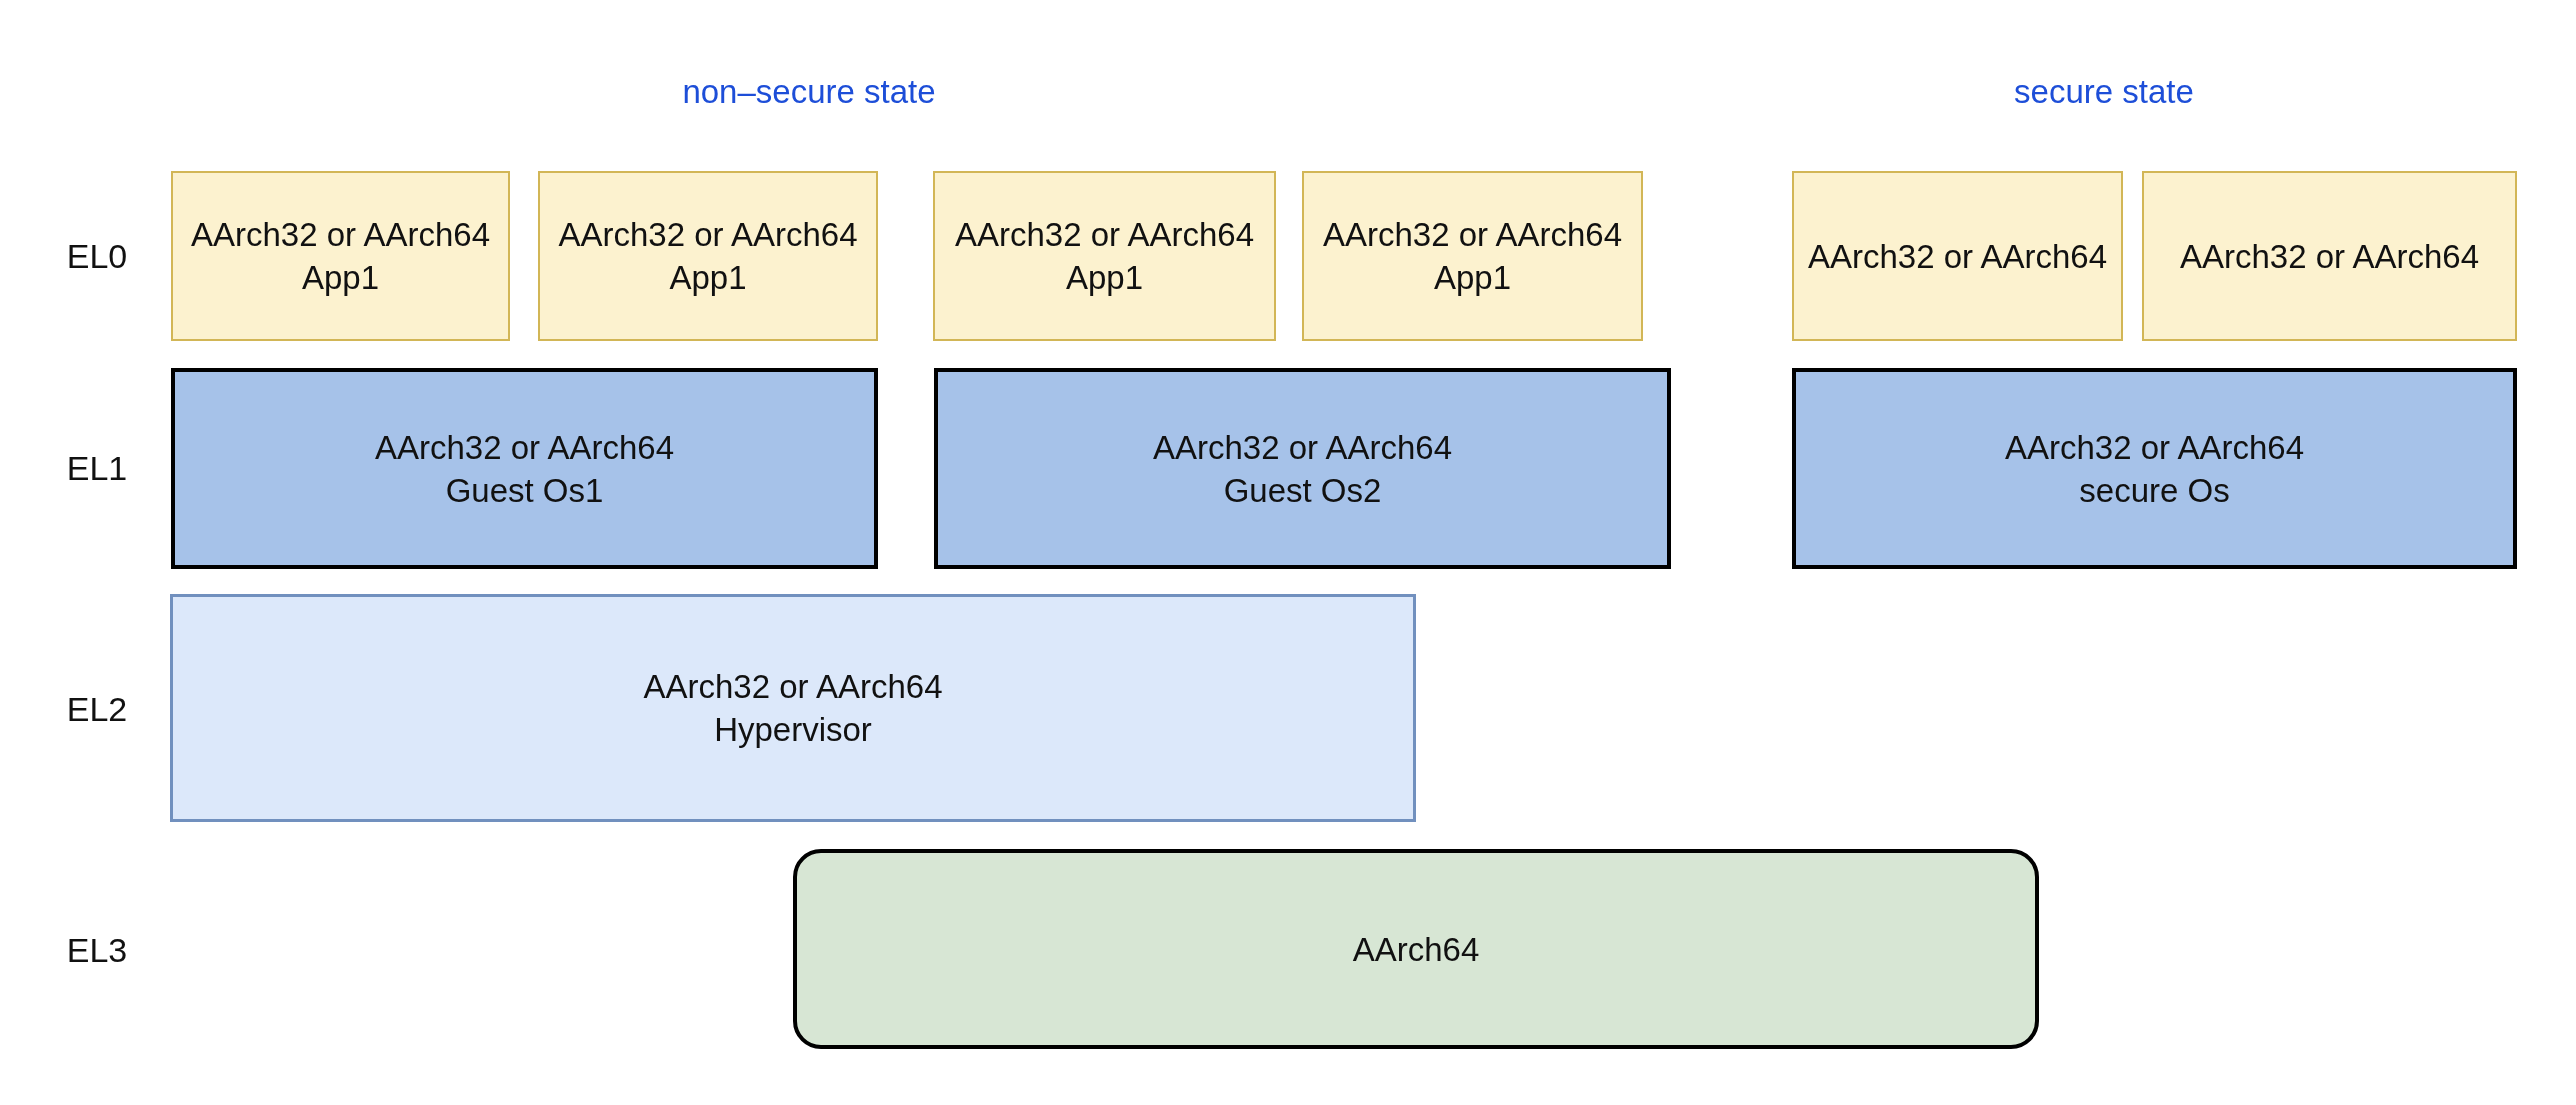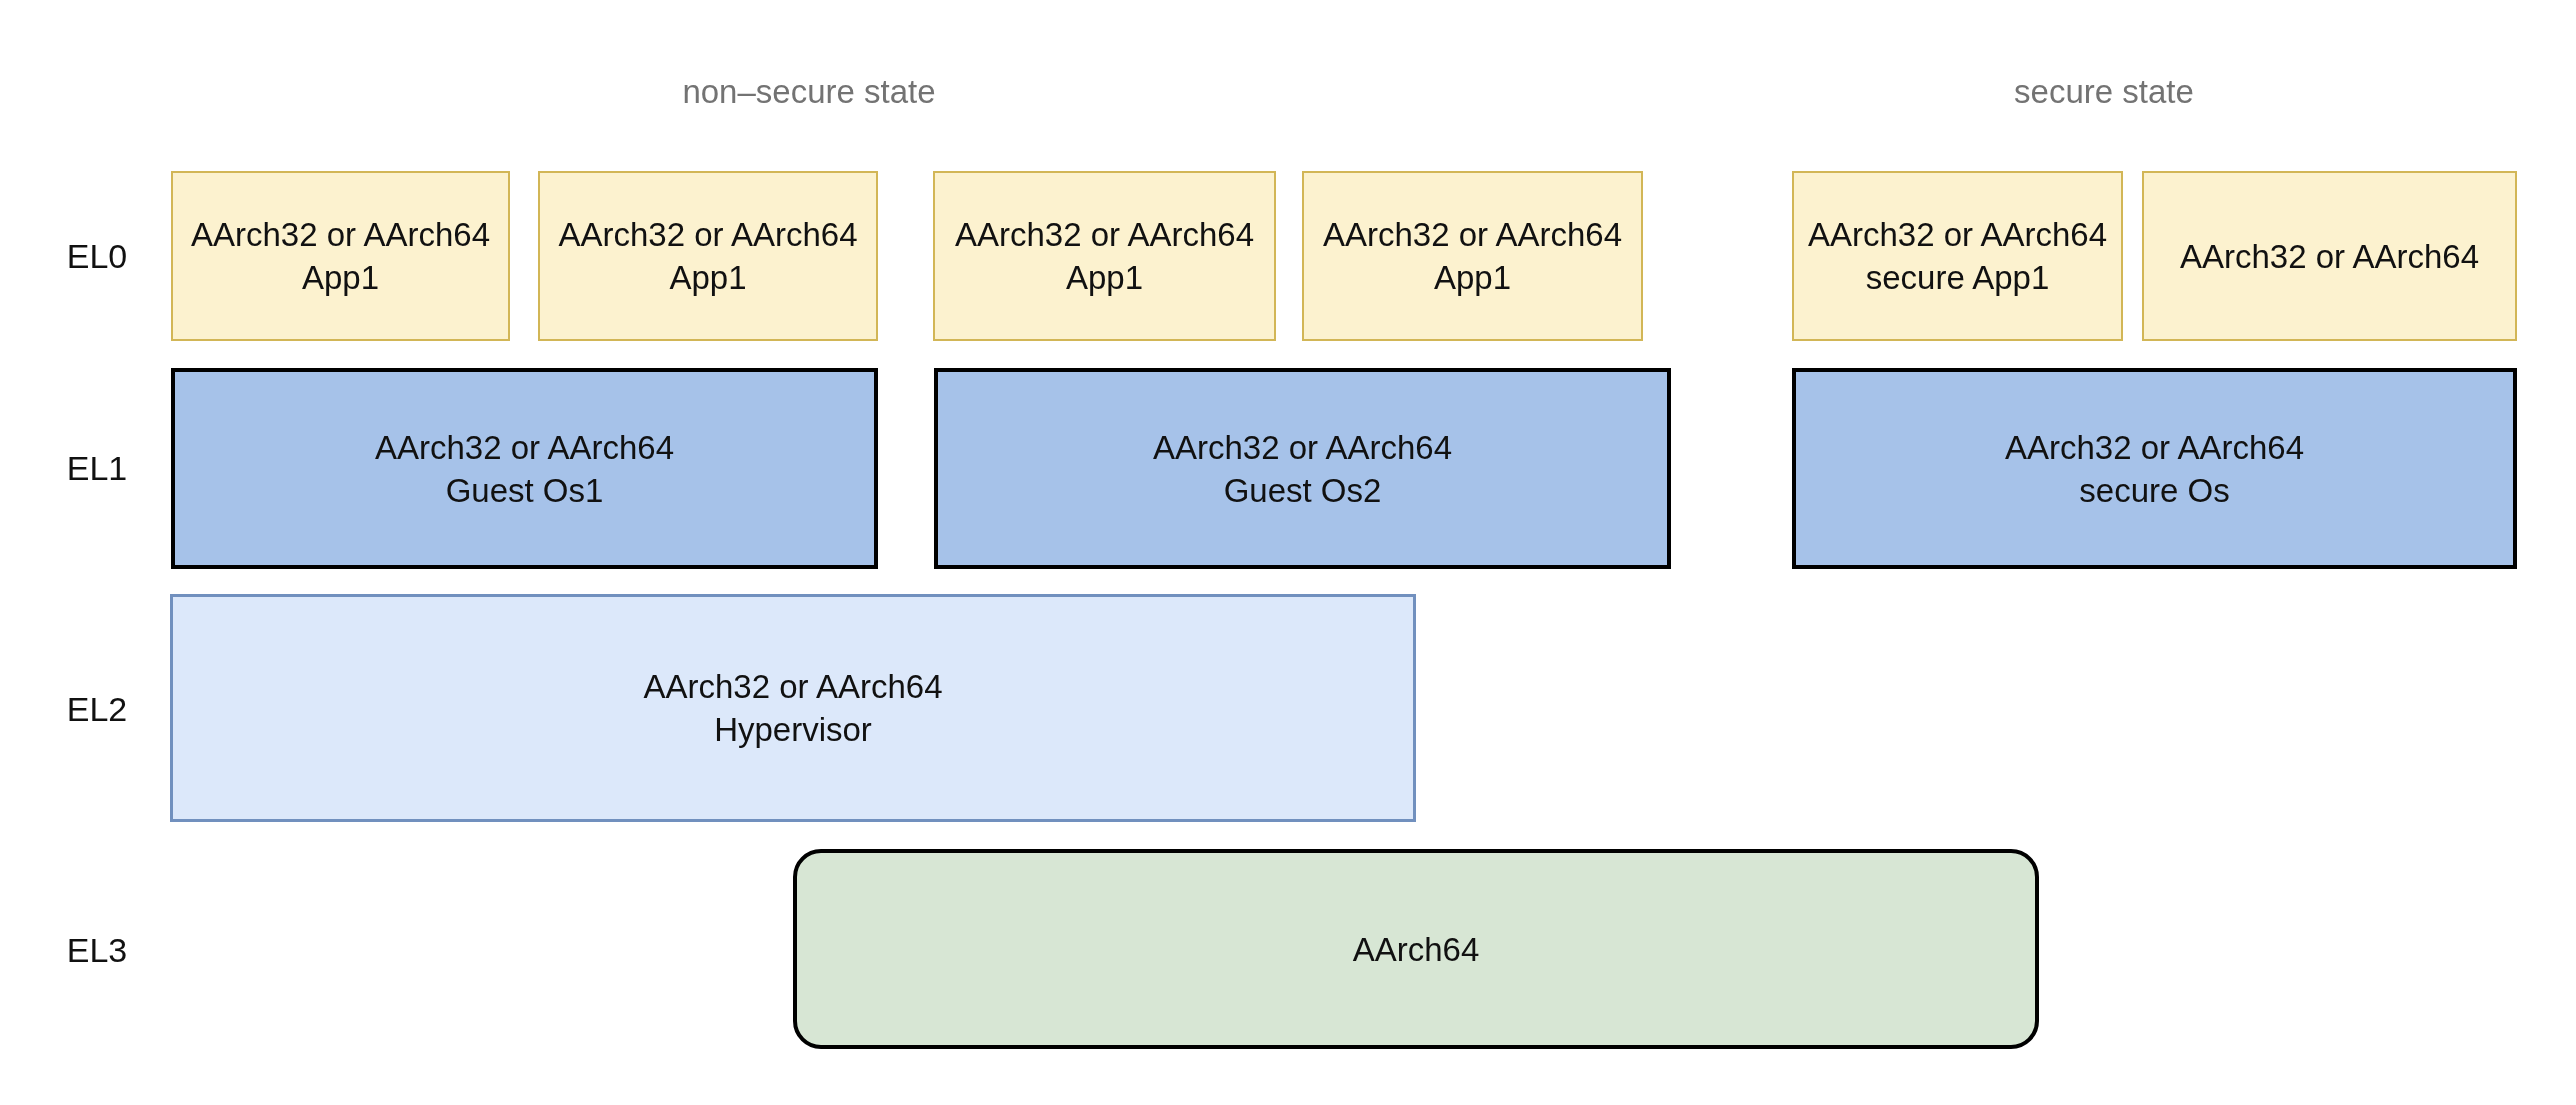--- a/index.html
+++ b/index.html
@@ -16,21 +16,21 @@
     color: #111111;
     overflow: hidden;
   }
   .title {
     position: absolute;
     top: 72px;
     transform: translateX(-50%);
     font-size: 33px;
     line-height: 40px;
     white-space: nowrap;
-    color: #737373;
+    color: #1d4ed8;
   }
   .row-label {
     position: absolute;
     left: 12px;
     width: 170px;
     text-align: center;
     font-size: 34px;
     line-height: 43px;
     color: #111111;
   }
@@ -106,21 +106,20 @@
   <div class="box app" id="app3">
     <div class="line">AArch32 or AArch64</div>
     <div class="line">App1</div>
   </div>
   <div class="box app" id="app4">
     <div class="line">AArch32 or AArch64</div>
     <div class="line">App1</div>
   </div>
   <div class="box app" id="app5">
     <div class="line">AArch32 or AArch64</div>
-    <div class="line">secure App1</div>
   </div>
   <div class="box app" id="app6">
     <div class="line">AArch32 or AArch64</div>
   </div>
 
   <div class="box guest" id="os1">
     <div class="line">AArch32 or AArch64</div>
     <div class="line">Guest Os1</div>
   </div>
   <div class="box guest" id="os2">

